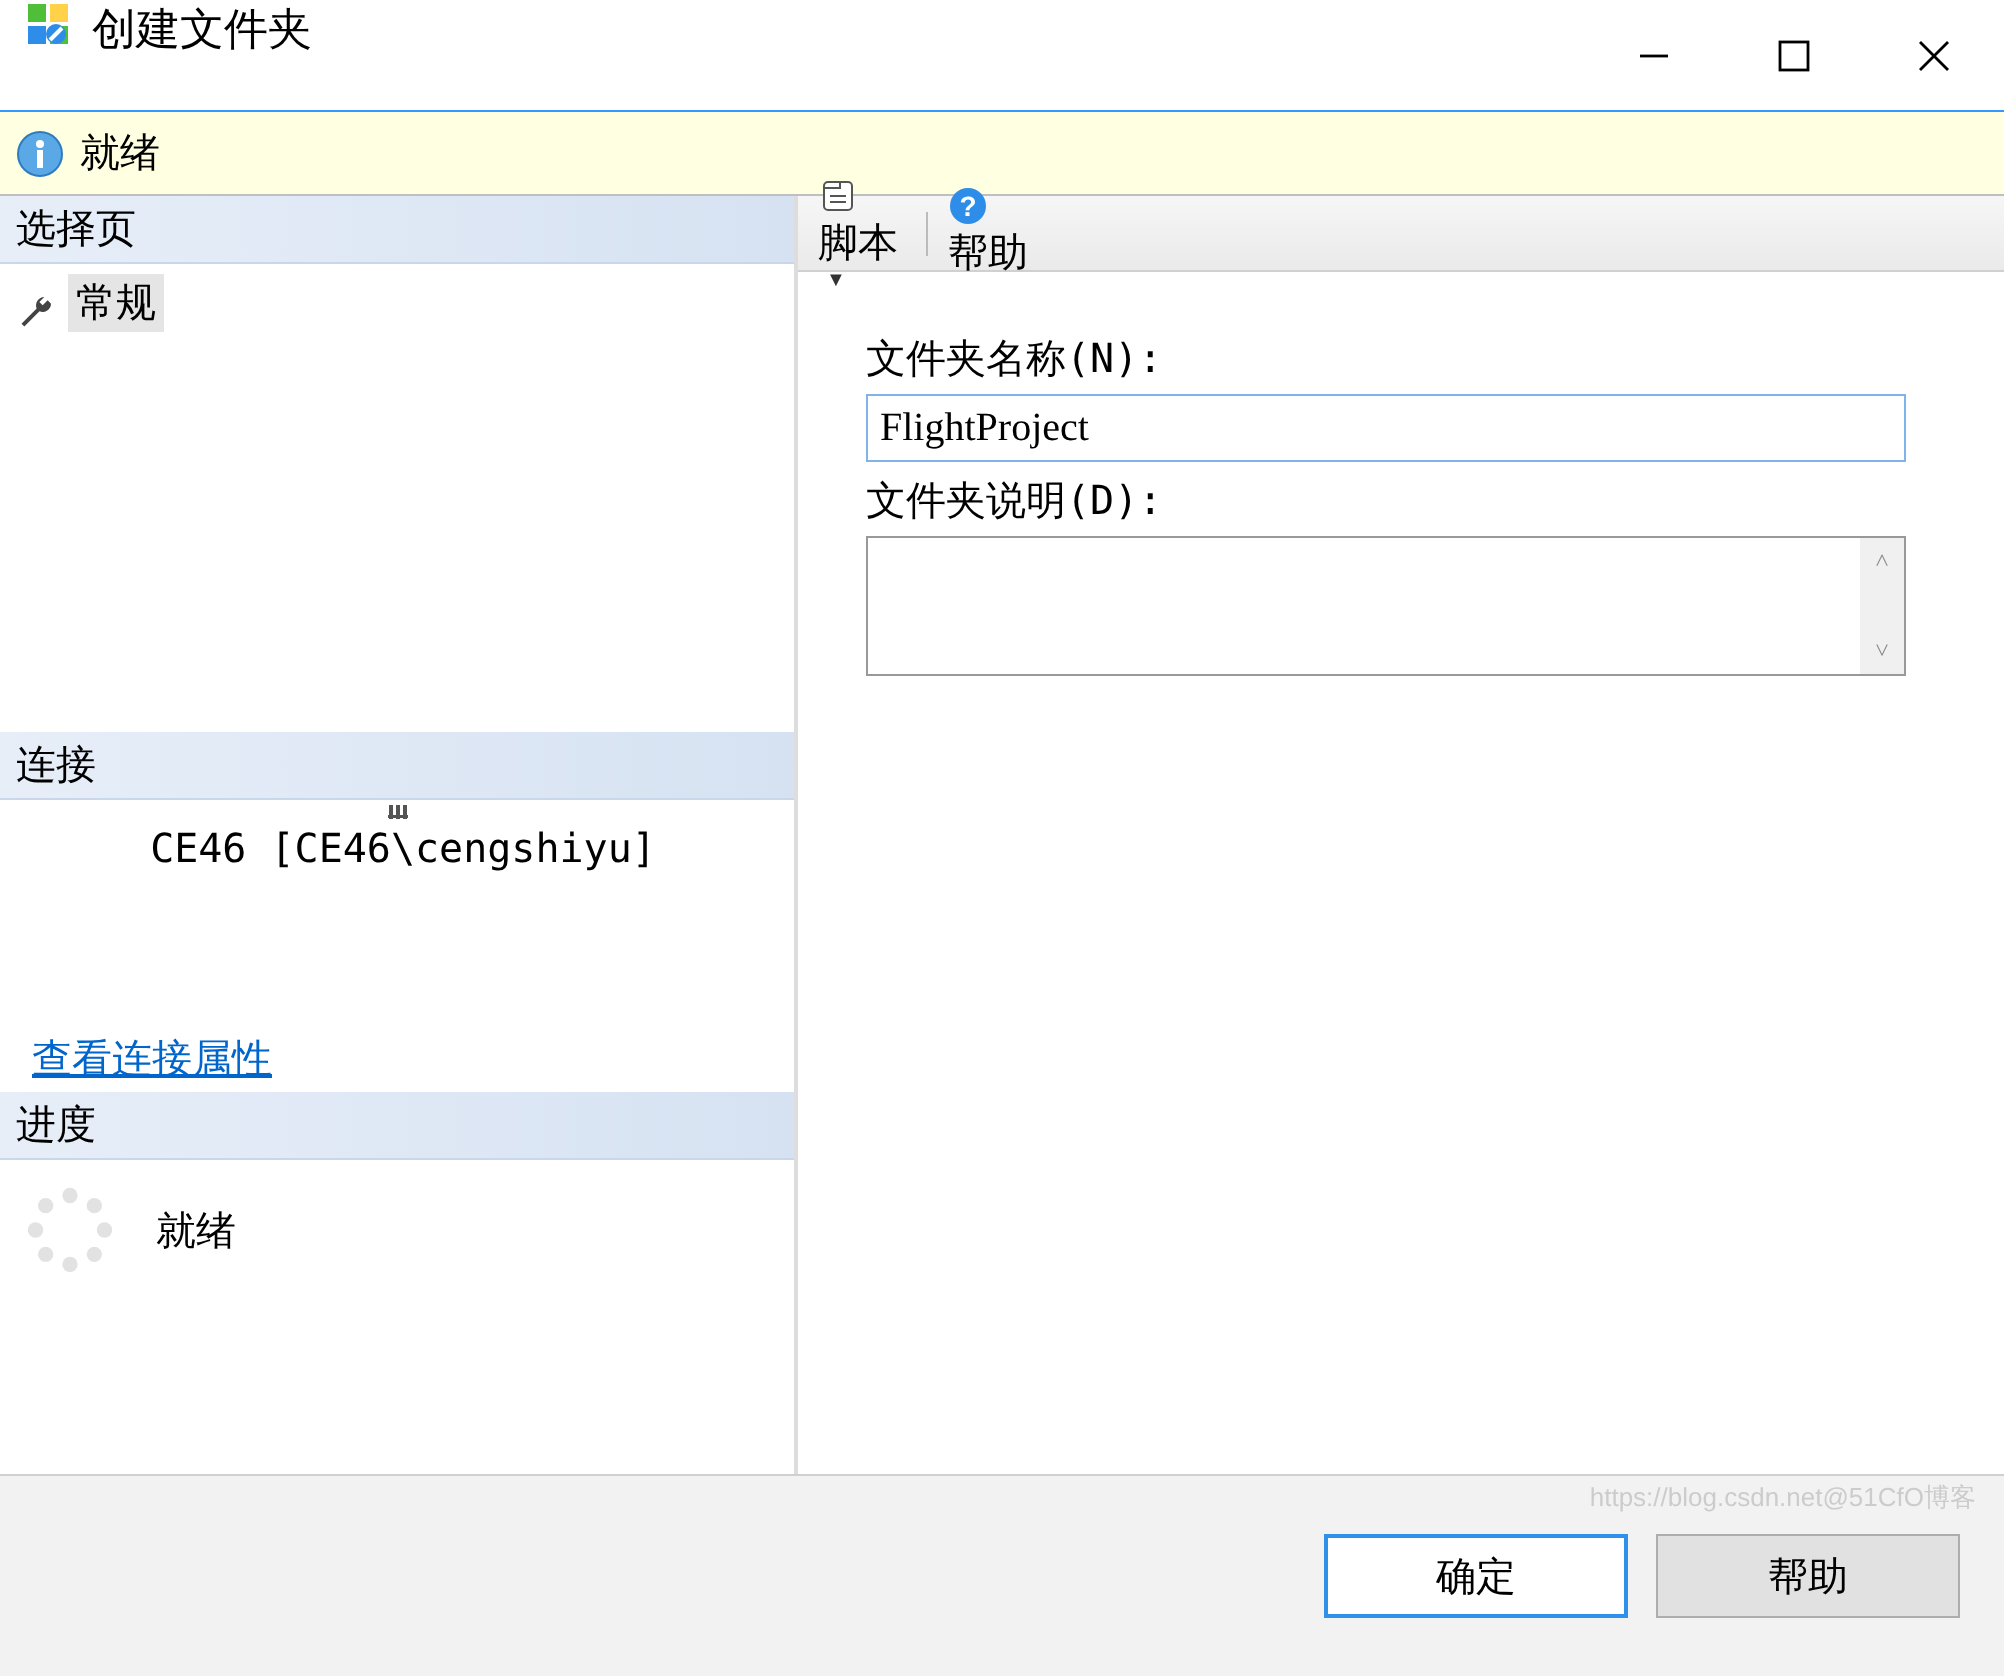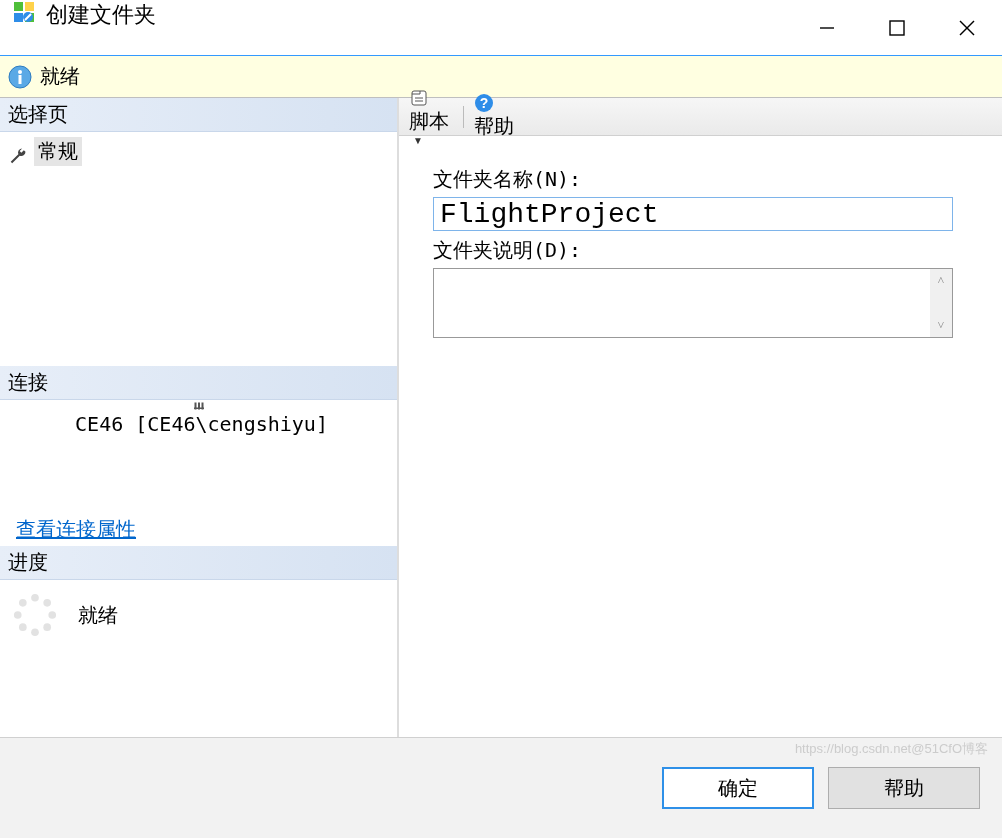--- a/index.html
+++ b/index.html
@@ -31,21 +31,21 @@
 
 .right { flex: 1; display: flex; flex-direction: column; }
 .toolbar { height: 38px; background: linear-gradient(#f6f6f6, #eaeaea); border-bottom: 1px solid #d0d0d0; display: flex; align-items: center; padding-left: 6px; font-size: 20px; }
 .toolbar .tb-item { display: flex; align-items: flex-start; padding: 2px 4px; margin-right: 4px; flex-direction: column; }
 .toolbar .drop { font-size: 10px; color: #333; padding: 0 4px; }
 .toolbar .sep { width: 1px; height: 22px; background: #bbb; margin: 0 6px; }
 .toolbar svg { margin-right: 6px; }
 
 .form { padding: 30px 34px; font-family: "NSimSun", SimSun, monospace; font-size: 20px; }
 .form-label { margin-bottom: 4px; }
-.text-input { width: 520px; height: 34px; border: 1px solid #7eb4ea; outline: none; padding: 2px 6px; font-family: Liberation Mono, monospace; font-size: 28px; }
+.text-input { width: 520px; height: 34px; border: 1px solid #7eb4ea; outline: none; padding: 2px 6px; font-family: Liberation Serif, serif; font-size: 20px; }
 .form-label2 { margin-top: 6px; margin-bottom: 4px; }
 .textarea-wrap { width: 520px; height: 70px; border: 1px solid #999; display: flex; }
 .textarea { flex: 1; resize: none; border: none; outline: none; font-family: inherit; font-size: 20px; padding: 2px 4px; }
 .scroll { width: 22px; background: #f0f0f0; display: flex; flex-direction: column; align-items: center; justify-content: space-between; padding: 4px 0; color: #888; font-size: 12px; }
 
 .footer { height: 101px; border-top: 1px solid #d0d0d0; display: flex; align-items: center; justify-content: flex-end; padding-right: 22px; gap: 14px; background: #f2f2f2; }
 .btn { width: 152px; height: 42px; border: 1px solid #adadad; background: #e1e1e1; font-size: 20px; display: flex; align-items: center; justify-content: center; }
 .btn.primary { border: 2px solid #2e90e8; background: #fff; margin-left: 28px; }
 
 .watermark { position: absolute; right: 14px; bottom: 80px; color: #ccc; font-size: 13px; }

